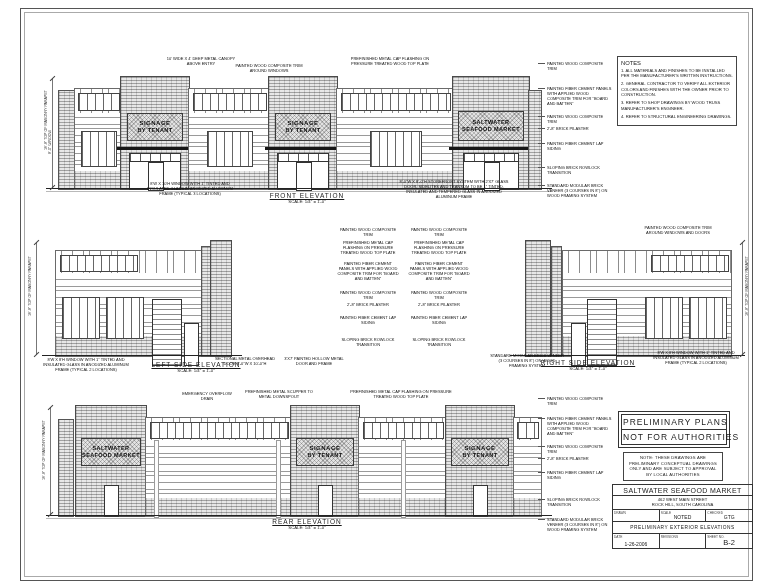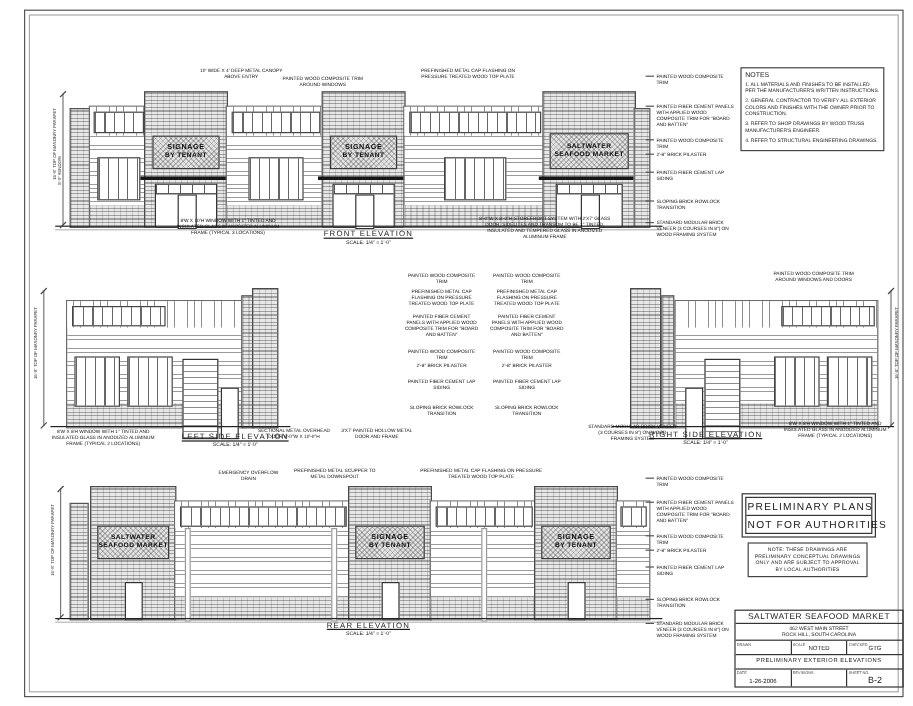--- a/index.html
+++ b/index.html
@@ -292,21 +292,21 @@
   </div>
 
   <div class="abs stampO" style="left:618px;top:411px;width:106px;">
     <div class="stampI">
       <div class="stamprow" style="border-bottom:1px solid #333;">PRELIMINARY PLANS</div>
       <div class="stamprow">NOT FOR AUTHORITIES</div>
     </div>
   </div>
   <div class="abs disc" style="left:623px;top:452px;width:94px;">NOTE: THESE DRAWINGS ARE PRELIMINARY CONCEPTUAL DRAWINGS ONLY AND ARE SUBJECT TO APPROVAL BY LOCAL AUTHORITIES</div>
 
-  <div class="abs tb" style="left:612px;top:508px;width:139px;">
+  <div class="abs tb" style="left:612px;top:484px;width:139px;">
     <div class="tbrow tbproj">SALTWATER SEAFOOD MARKET</div>
     <div class="tbrow tbaddr">
       <div>462 WEST MAIN STREET</div>
       <div>ROCK HILL, SOUTH CAROLINA</div>
     </div>
     <div class="tbrow tbcells">
       <div class="tbcell">
         <span class="tblab">DRAWN</span>
       </div>
       <div class="tbcell">

